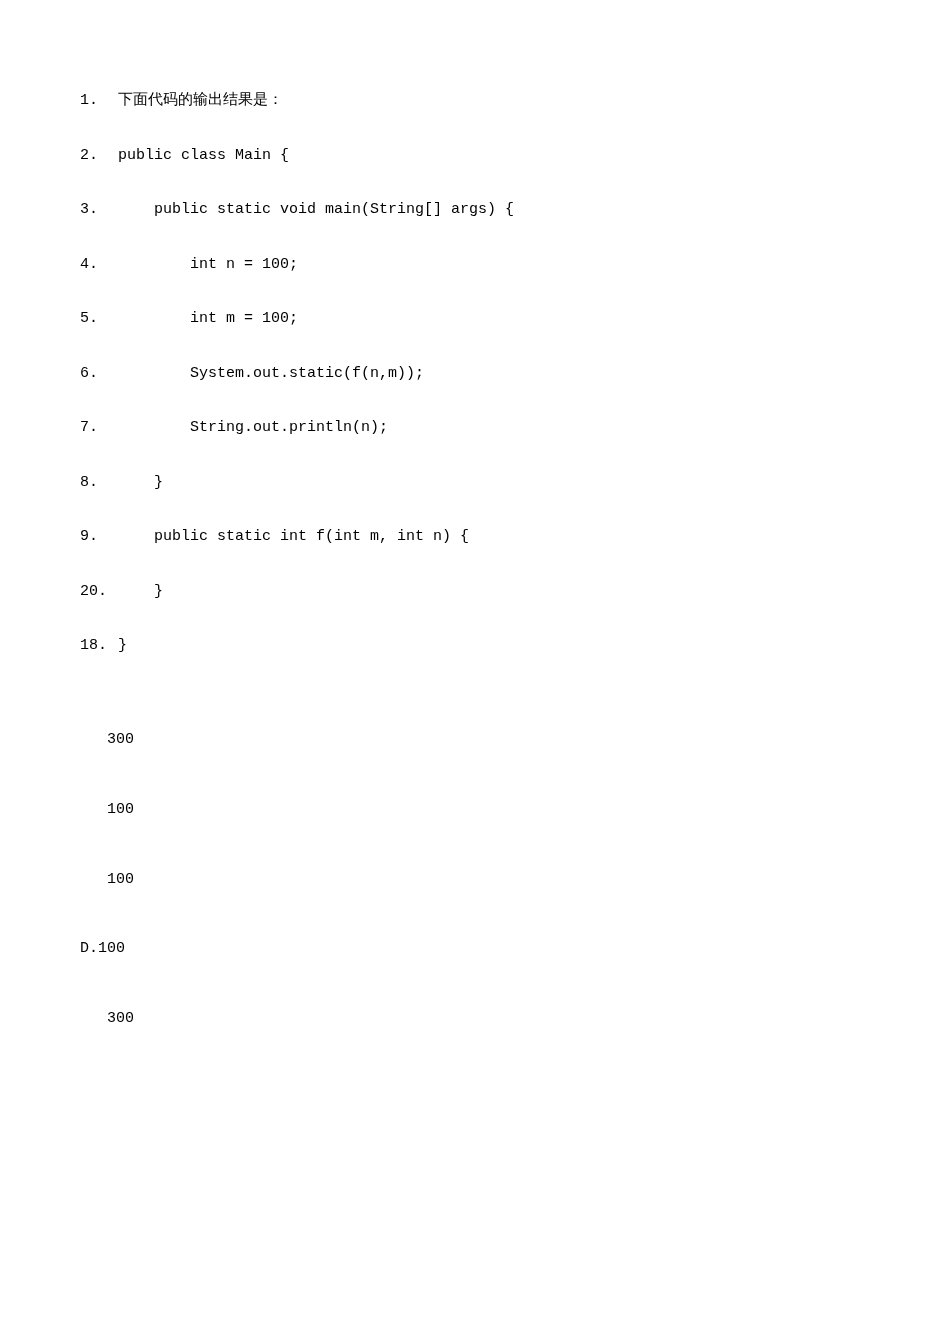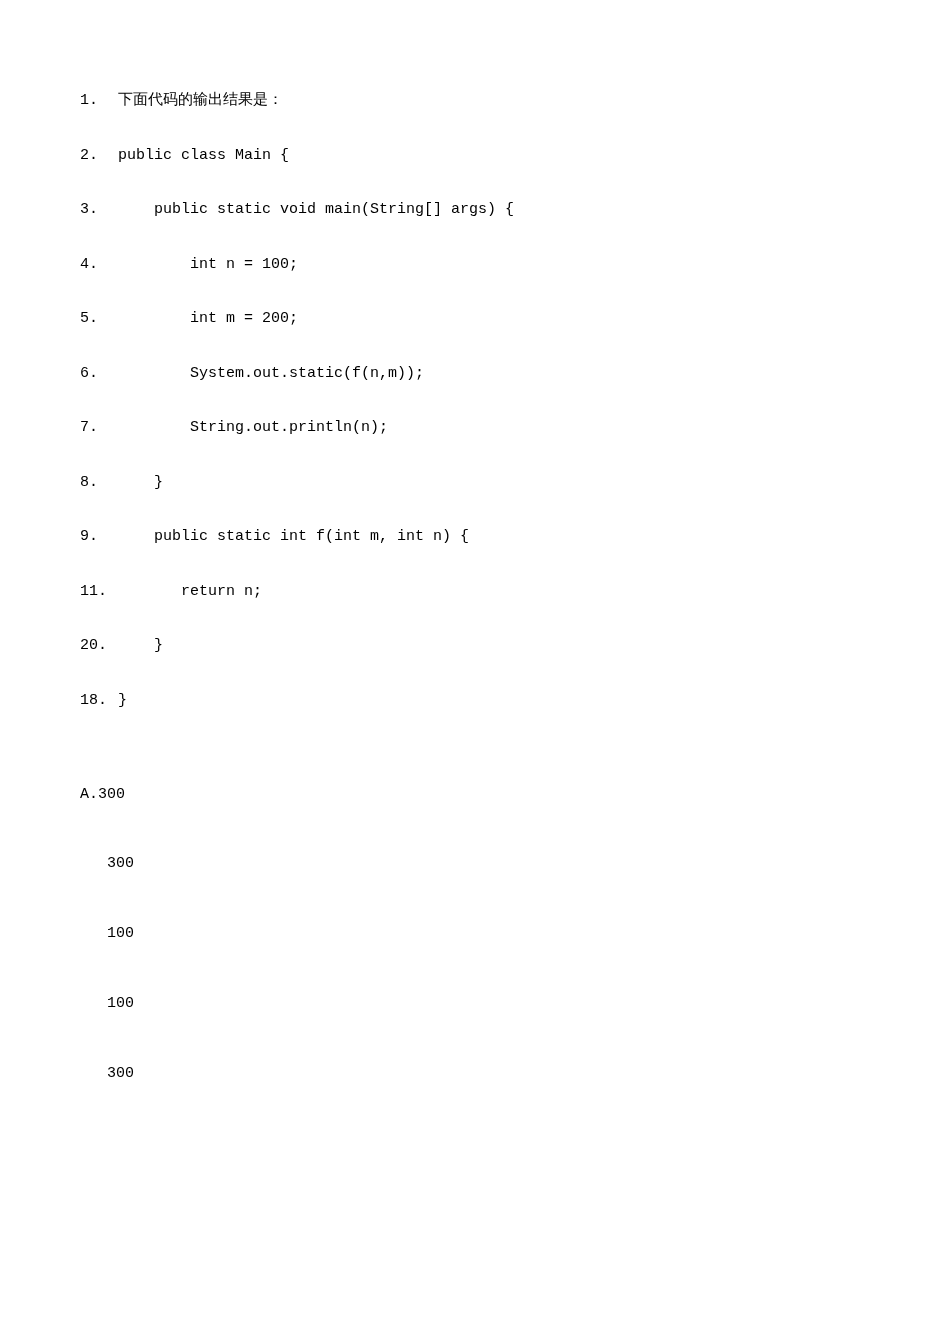--- a/index.html
+++ b/index.html
@@ -31,29 +31,28 @@
     .code { font-family: "Courier New", "SimSun", monospace; text-align: center; }
   </style>
 </head>
 <body>
 
 <div class="block1">
   <div class="line"><span class="ln">1.</span><span class="code">下面代码的输出结果是：</span></div>
   <div class="line"><span class="ln">2.</span><span class="code">public class Main {</span></div>
   <div class="line"><span class="ln">3.</span><span class="code">    public static void main(String[] args) {</span></div>
   <div class="line"><span class="ln">4.</span><span class="code">        int n = 100;</span></div>
-  <div class="line"><span class="ln">5.</span><span class="code">        int m = 200;</span></div>
+  <div class="line"><span class="ln">5.</span><span class="code">        int m = 100;</span></div>
   <div class="line"><span class="ln">6.</span><span class="code">        System.out.static(f(n,m));</span></div>
   <div class="line"><span class="ln">7.</span><span class="code">        String.out.println(n);</span></div>
   <div class="line"><span class="ln">8.</span><span class="code">    }</span></div>
   <div class="line"><span class="ln">9.</span><span class="code">    public static int f(int m, int n) {</span></div>
-  <div class="line"><span class="ln">11.</span><span class="code">       return n;</span></div>
   <div class="line"><span class="ln">20.</span><span class="code">    }</span></div>
   <div class="line"><span class="ln">18.</span><span class="code">}</span></div>
 </div>
 
 <div class="options">
-  <span class="opt-row"><span>A.</span><span>300</span></span>
   <span class="opt-row">   300</span>
   <span class="opt-row">   100</span>
   <span class="opt-row">   100</span>
+  <span class="opt-row"><span>D.</span><span>100</span></span>
   <span class="opt-row">   300</span>
 </div>
 
 </body></html>

